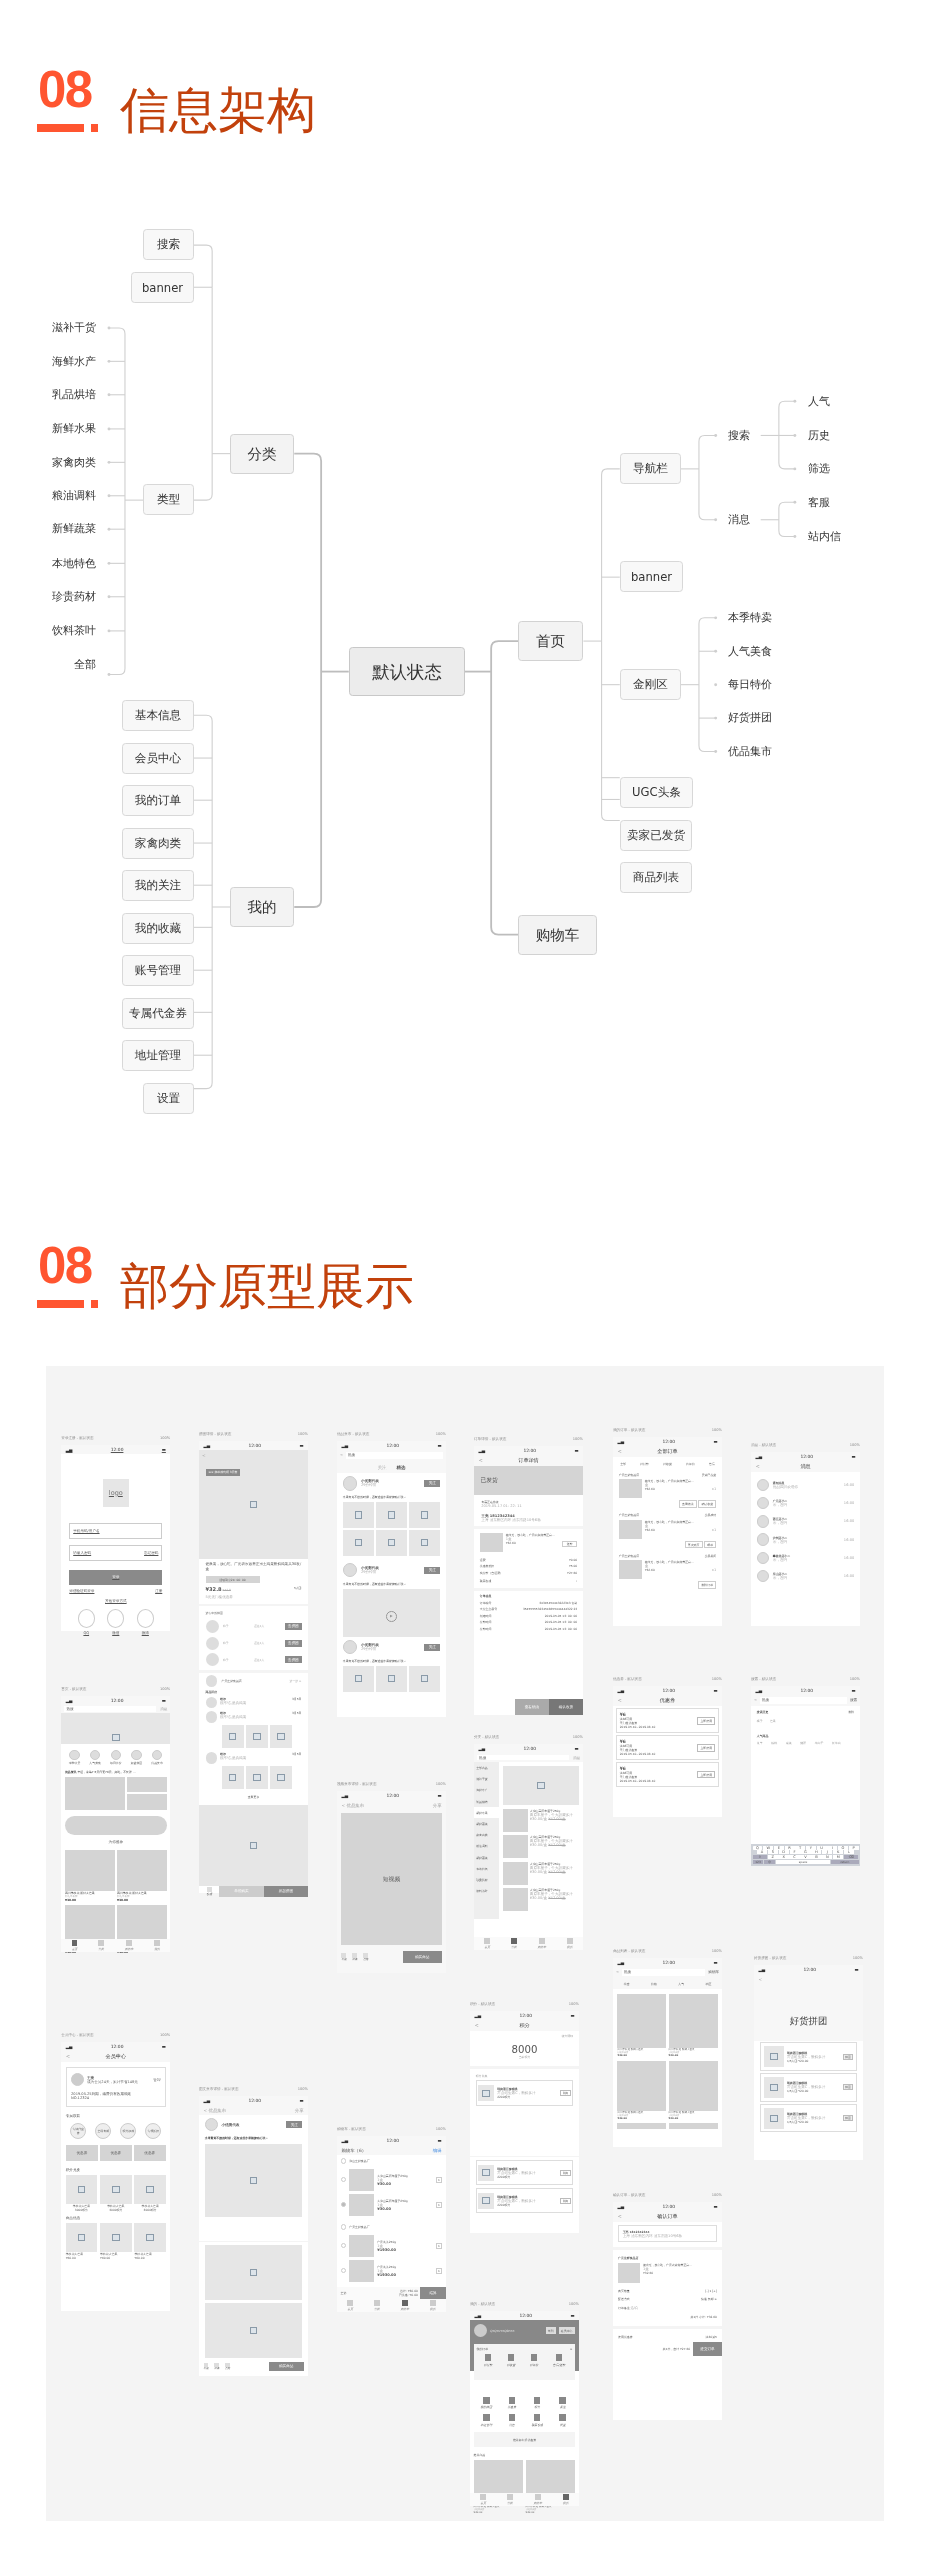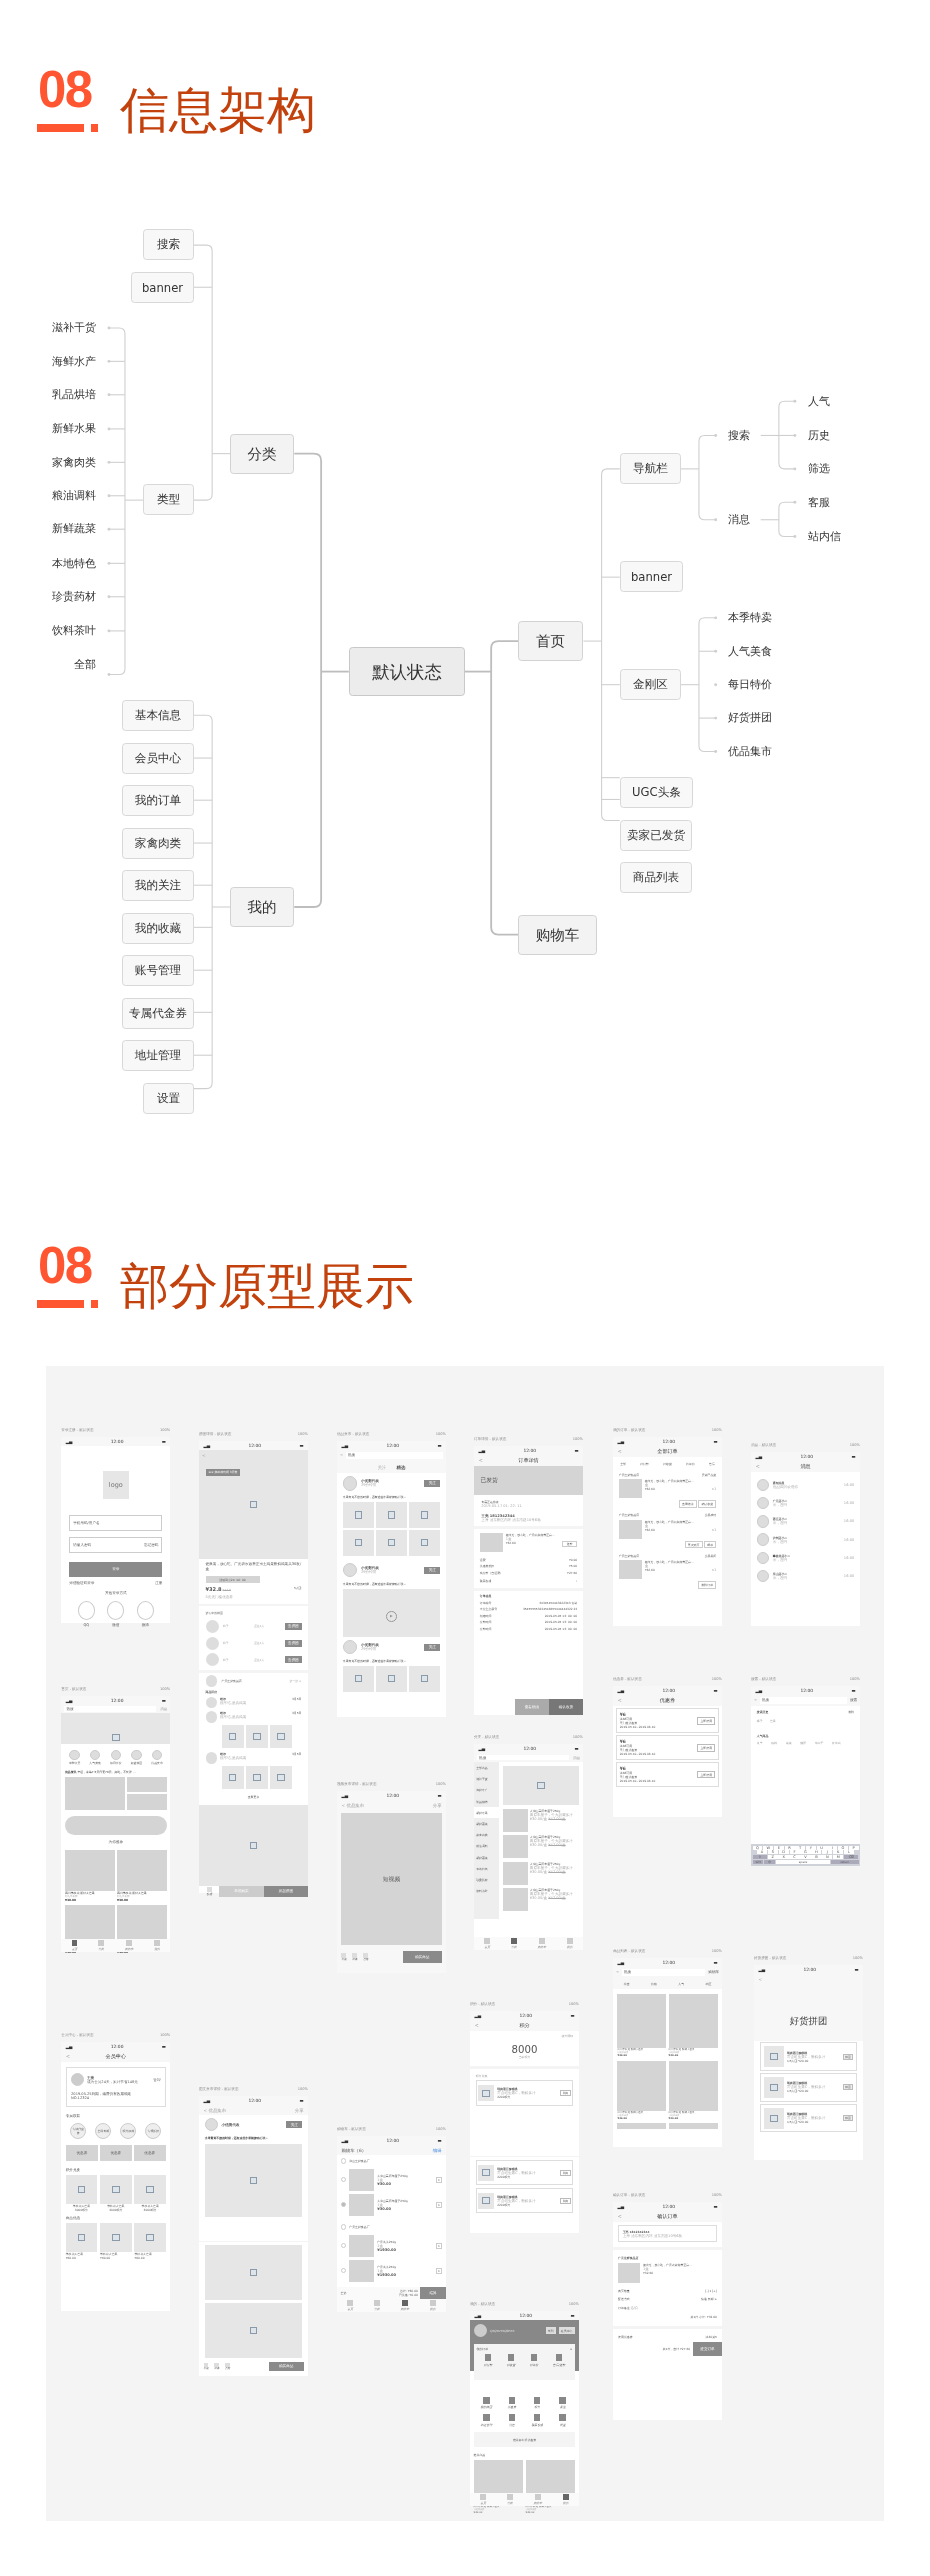--- a/index.html
+++ b/index.html
@@ -189,21 +189,21 @@
 
 <div>
   <div class="sec-num" style="top:1240px;">08</div>
   <div class="sec-bar" style="left:37px;top:1300px;width:47px;"></div>
   <div class="sec-bar" style="left:91px;top:1300px;width:6.5px;"></div>
   <div class="sec-title" style="top:1266px;">部分原型展示</div>
 </div>
 
 <div class="panel">
 
-  <div class="phone" style="left:15.3px;top:71px;height:186px;">
+  <div class="phone" style="left:15.3px;top:79px;height:186px;text-decoration:underline;">
     <div class="ph-cap">
         <span>登录注册 - 默认状态</span>
         <span>100%</span>
       </div>
     <div class="ph-status">
         <span>▂▄</span>
         <span>12:00</span>
         <span>▬</span>
       </div>
     <div class="gray" style="width:26px;height:28px;margin:25px auto 16px;display:flex;align-items:center;justify-content:center;font-size:6.5px;color:#777;">logo</div>

